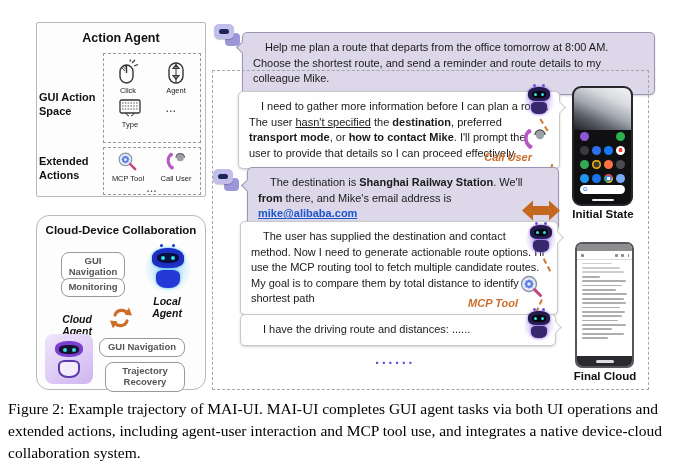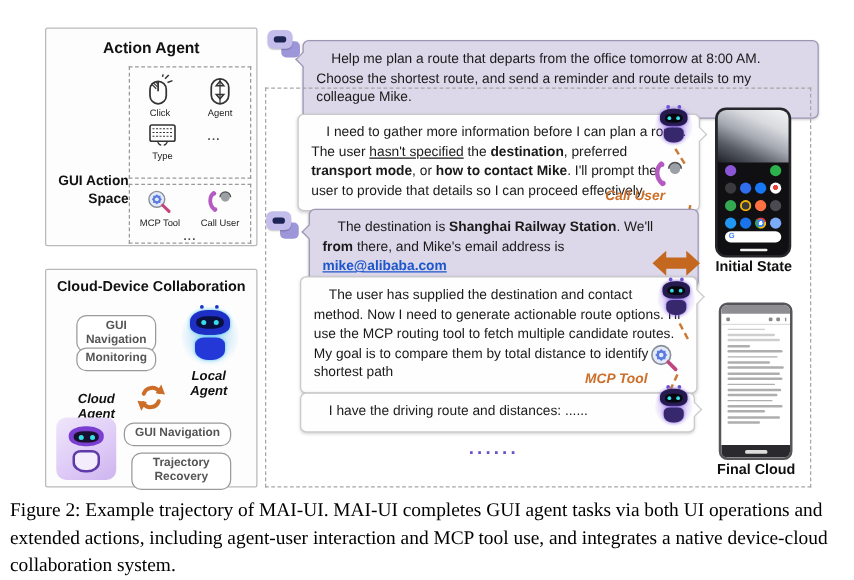--- a/index.html
+++ b/index.html
@@ -2,24 +2,24 @@
 <html><head>
 <meta charset="utf-8">
 <style>
   * { margin:0; padding:0; box-sizing:border-box; }
   body { background:#fff; font-family:"Liberation Sans", sans-serif; }
   #fig { position:relative; width:683px; height:464px; background:#fff; overflow:hidden; }
 
   
   .panel { position:absolute; border:1.5px solid #b9b9b9; border-radius:2px; background:#fdfdfd; }
   #boxA { left:36px; top:22px; width:170px; height:175px; }
-  #boxB { left:36px; top:215px; width:170px; height:175px; }
+  #boxB { left:36px; top:215px; width:170px; height:175px;border-radius:13px; }
   .panel-title { position:absolute; left:0; right:0; top:8px; text-align:center; font-weight:bold; font-size:12.5px; color:#111; }
   #boxB .panel-title { font-size:11.5px; }
-  .side-label { position:absolute; left:2px; width:64px; text-align:right; font-weight:bold; font-size:11px; color:#111; line-height:1.25;margin-top:48px; }
+  .side-label { position:absolute; left:2px; width:64px; text-align:left; font-weight:bold; font-size:11px; color:#111; line-height:1.25; }
   .dash-group { position:absolute; left:66px; width:98px; border:1px dashed #999; background:#fdfdfd; }
   #dash-gui { top:30px; height:90px; }
   #dash-ext { top:124px; height:48px; }
   .icon-row { display:flex; justify-content:space-around; align-items:flex-start; margin-top:5px; }
   .icon-cell { display:flex; flex-direction:column; align-items:center; width:44px; }
   .icon-cell .cap { font-size:7.5px; color:#222; margin-top:1px; white-space:nowrap; }
   .more-dots { font-size:9px; color:#444; letter-spacing:1px; font-weight:bold; }
   #gui-row2 { display:flex; align-items:center; margin-top:2px; }
   #gui-row2 .icon-cell { margin-left:4px; }
   #gui-row2 .more-dots { margin-left:14px; margin-top:-8px; }
@@ -150,20 +150,21 @@
             <rect x="2" y="3" width="20" height="13" rx="1.5" fill="none" stroke="#333" stroke-width="1.3"></rect>
             <path d="M4 6 h16 M4 9 h16 M4 12 h16" stroke="#333" stroke-width="0.8" stroke-dasharray="1.6 1.2"></path>
             <path d="M8 16 q1 3 3 3 M16 16 q-1 3 -3 3" stroke="#333" stroke-width="1" fill="none"></path>
           </svg>
           <span class="cap">Type</span>
         </div>
         <span class="more-dots">...</span>
       </div>
     </div>
 
+    <div class="side-label" style="top:132px;">Extended Actions</div>
     <div id="dash-ext" class="dash-group">
       <div class="icon-row" style="margin-top:3px;">
         <div class="icon-cell">
           <svg width="22" height="22" viewBox="0 0 26 26">
             <circle cx="10" cy="10" r="7.5" fill="#e3eafc" stroke="#8a8f98" stroke-width="1.3"></circle>
             <rect x="6.6" y="6.6" width="6.8" height="6.8" fill="#5b7be0"></rect>
             <rect x="6.6" y="6.6" width="6.8" height="6.8" fill="#5b7be0" transform="rotate(45 10 10)"></rect>
             <circle cx="10" cy="10" r="1.8" fill="#e3eafc"></circle>
             <line x1="15.6" y1="15.6" x2="21.5" y2="21.5" stroke="#c2467e" stroke-width="3" stroke-linecap="round"></line>
           </svg>

